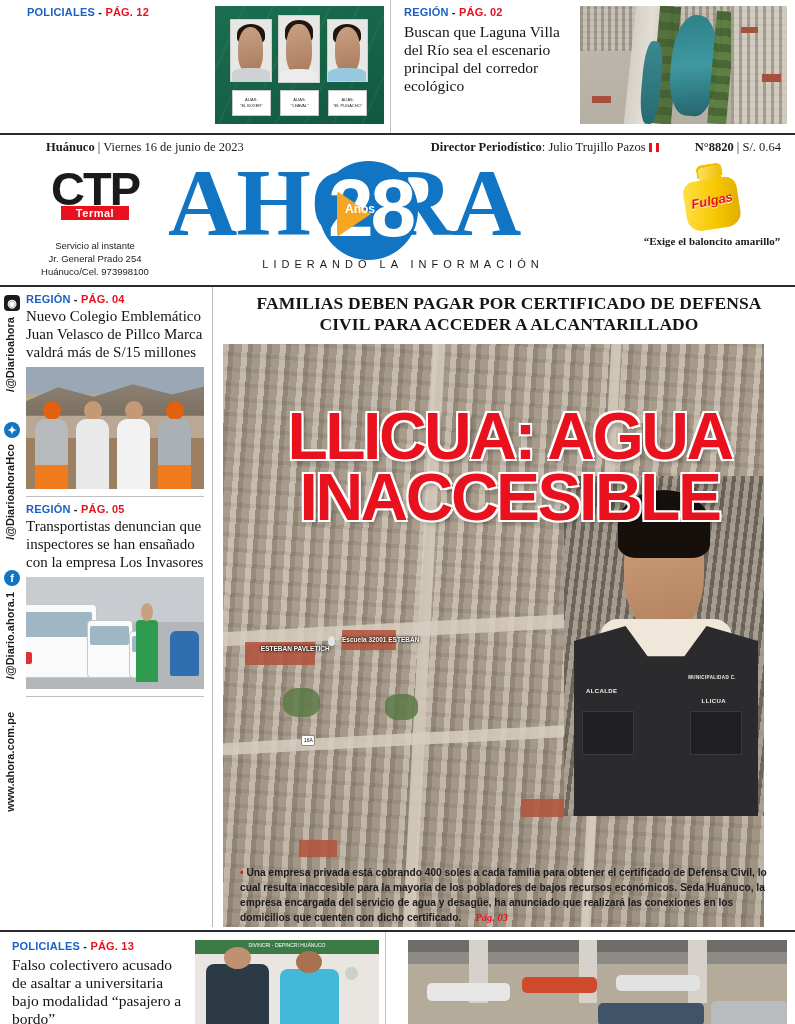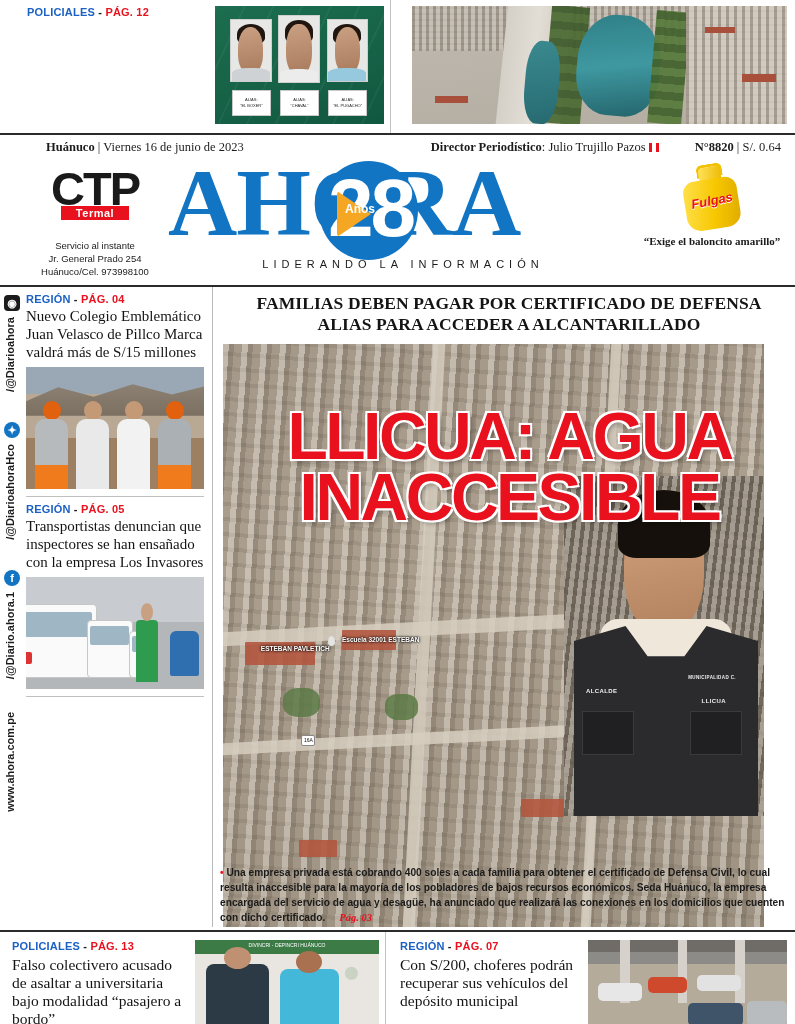--- a/index.html
+++ b/index.html
@@ -227,21 +227,21 @@
   .mayor .vtxt.r1 { right:14%; bottom:40%; font-size:4.5px; }
   .mayor .vtxt.r2 { right:19%; bottom:33%; }
   .mayor .pocket { position:absolute; width:26%; height:13%; background:#202023; border:1px solid #3a3a3e; }
   .mayor .pocket.pl { left:9%; bottom:18%; } .mayor .pocket.pr { right:11%; bottom:18%; }
 
   .bigtitle { position:absolute; left:0; top:62px; width:573px; text-align:center;
      font-family:"Liberation Sans", sans-serif; font-weight:bold; font-size:66px; line-height:.92;
      color:#e8111d; letter-spacing:-2.5px; text-shadow:2px 2px 0 #fff, -2px 2px 0 #fff, 2px -2px 0 #fff, -2px -2px 0 #fff,
         3px 3px 5px rgba(0,0,0,.35); }
 
-  .leadbox { position:absolute; left:212px; top:575px; width:583px; padding:4px 10px 0 8px; }
+  .leadbox { position:absolute; left:212px; top:575px; width:583px; padding:4px 10px 0 28px; }
   .lead { font-family:"Liberation Sans", sans-serif; font-weight:bold; font-size:10.2px; line-height:1.45;
      color:#1b1b1b; }
   .lead .bullet { color:#e8111d; font-weight:bold; }
   .lead .pag { color:#e8111d; font-style:italic; font-family:"Liberation Serif", serif; font-size:10.5px; margin-left:14px; }
 
   
   .botband { position:absolute; left:0; top:930px; width:795px; height:94px; display:flex;
      border-top:2px solid #2b2b2b; }
   .bb-col { position:relative; display:flex; padding-top:8px; }
   .bb-left  { width:385px; padding-left:12px; padding-right:6px; }
@@ -320,20 +320,26 @@
           </div>
           <div class="aliasbox a3">
             <span>ALIAS:</span>
             <span>"EL PUGACHO"</span>
           </div>
         </div>
       </div>
     </div>
 
     <div class="tb-col tb-right">
+      <div class="tb-text">
+        <div class="kicker">
+          <span class="sec">REGIÓN</span><span class="dash"> - </span><span class="pg">PÁG. 02</span>
+        </div>
+        <div class="hl tb-head">Buscan que Laguna Villa del Río sea el escenario principal del corredor ecológico</div>
+      </div>
       <div class="tb-img">
         <div class="laguna">
           <div class="cityTop"></div>
           <div class="road"></div>
           <div class="treesL"></div>
           <div class="water"></div>
           <div class="water2"></div>
           <div class="treesR"></div>
           <div class="cityR"></div>
           <div class="redroof" style="left:6%;top:76%;width:9%;height:6%;"></div>
@@ -450,21 +456,21 @@
           <div class="insp"></div>
           <div class="moto"></div>
         </div>
       </div>
 
       <div class="sep"></div>
 
     </div>
 
     <div class="center">
-      <div class="overhead">FAMILIAS DEBEN PAGAR POR CERTIFICADO DE DEFENSA ALIAS PARA ACCEDER A ALCANTARILLADO</div>
+      <div class="overhead">FAMILIAS DEBEN PAGAR POR CERTIFICADO DE DEFENSA CIVIL PARA ACCEDER A ALCANTARILLADO</div>
 
       <div class="bigstage">
         <div class="aerial">
           <div class="blocks"></div>
           <div class="street s1"></div>
           <div class="street s2"></div>
           <div class="street s3"></div>
           <div class="street s4"></div>
           <div class="roof" style="left:4%;top:51%;width:13%;height:4%;"></div>
           <div class="roof" style="left:22%;top:49%;width:10%;height:3.4%;"></div>
@@ -527,26 +533,20 @@
               <div class="txt">POLICIA</div>
             </div>
           <div class="det">
               <div class="hd"></div>
             </div>
         </div>
       </div>
     </div>
 
     <div class="bb-col bb-right">
-      <div class="bb-text">
-        <div class="kicker">
-          <span class="sec">REGIÓN</span><span class="dash"> - </span><span class="pg">PÁG. 07</span>
-        </div>
-        <div class="hl bb-head">Con S/200, choferes podrán recuperar sus vehículos del depósito municipal</div>
-      </div>
       <div class="bb-img">
         <div class="depot">
           <div class="beam"></div>
           <div class="col c1"></div>
             <div class="col c2"></div>
             <div class="col c3"></div>
           <div class="car k1"></div>
             <div class="car k2"></div>
             <div class="car k3"></div>
           <div class="car k4"></div>

